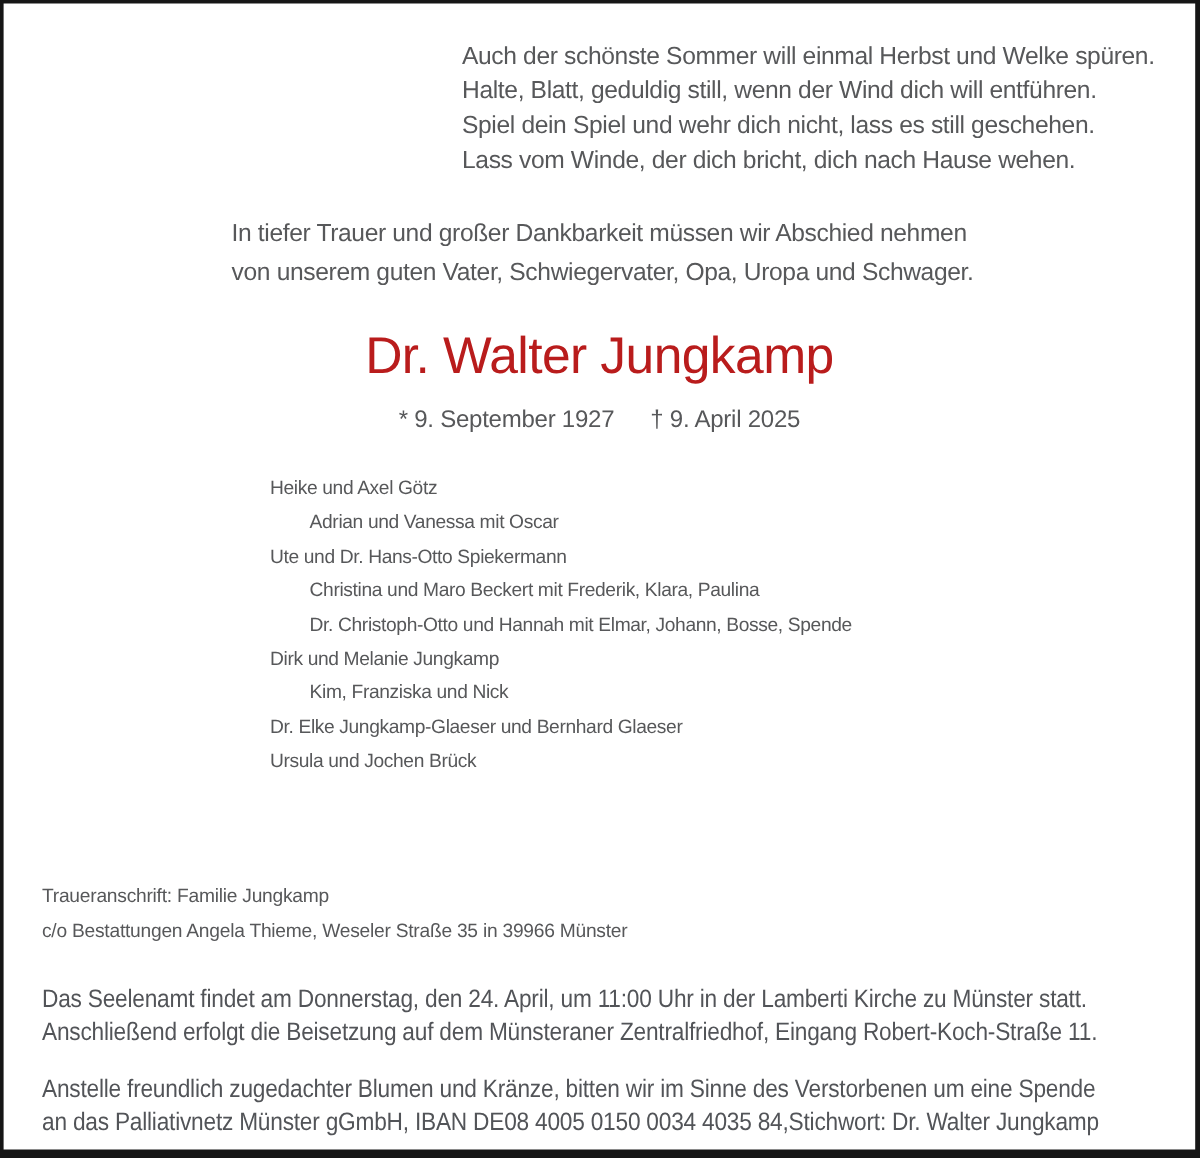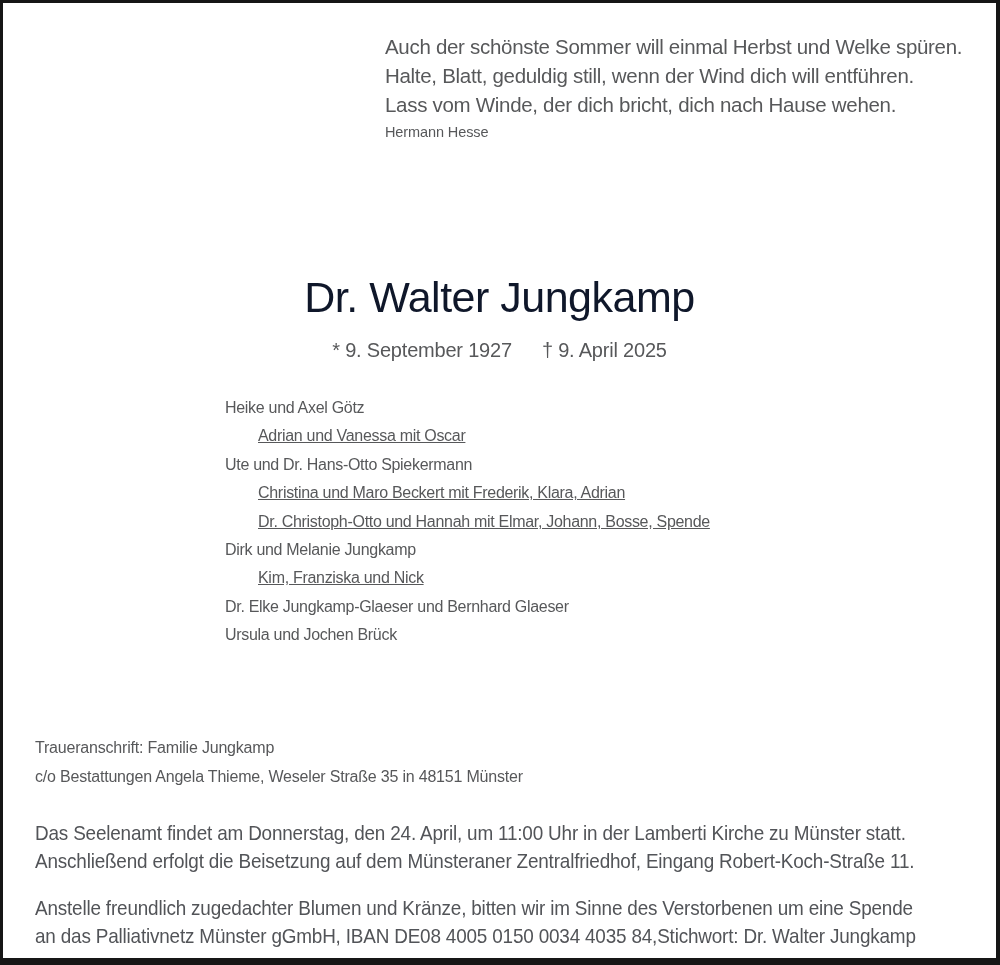--- a/index.html
+++ b/index.html
@@ -34,37 +34,37 @@
     left: 190px; top: 176px;
     font-size: 20.5px; line-height: 32px;
     letter-spacing: -0.3px;
   }
 
   .name-line {
     left: 0; top: 269px; width: 100%;
     text-align: center;
     font-size: 43px; line-height: 50px;
     letter-spacing: -0.5px;
-    color: #0f172a;
+    color: #b91c1c;
   }
 
   .dates-line {
     left: 0; top: 333px; width: 100%;
     text-align: center;
     font-size: 20px; line-height: 28px;
     letter-spacing: -0.2px;
   }
   .birth-date { margin-right: 30px; }
 
   .mourners {
     left: 222px; top: 391px;
     font-size: 16px; line-height: 28.4px;
     letter-spacing: -0.3px;
   }
-  .mourners .indent-1 { padding-left: 33px; text-decoration: underline; }
+  .mourners .indent-1 { padding-left: 33px; }
 
   .address {
     left: 32px; top: 731px;
     font-size: 16px; line-height: 28.5px;
     letter-spacing: -0.2px;
   }
 
   .condensed {
     font-size: 21px; line-height: 28.2px;
     transform: scaleX(0.9);
@@ -76,46 +76,50 @@
   .donation { left: 32px; top: 891px; }
 </style>
 </head>
 <body>
 
 <div class="page">
 
   <div class="block poem">
     <div>Auch der schönste Sommer will einmal Herbst und Welke spüren.</div>
     <div>Halte, Blatt, geduldig still, wenn der Wind dich will entführen.</div>
+    <div>Spiel dein Spiel und wehr dich nicht, lass es still geschehen.</div>
     <div>Lass vom Winde, der dich bricht, dich nach Hause wehen.</div>
-    <div class="poem-attribution">Hermann Hesse</div>
   </div>
 
+  <div class="block intro">
+    <div>In tiefer Trauer und großer Dankbarkeit müssen wir Abschied nehmen</div>
+    <div>von unserem guten Vater, Schwiegervater, Opa, Uropa und Schwager.</div>
+  </div>
 
   <div class="block name-line">Dr. Walter Jungkamp</div>
 
   <div class="block dates-line">
     <span class="birth-date">* 9. September 1927</span><span class="death-date">† 9. April 2025</span>
   </div>
 
   <div class="block mourners">
     <div>Heike und Axel Götz</div>
     <div class="indent-1">Adrian und Vanessa mit Oscar</div>
     <div>Ute und Dr. Hans-Otto Spiekermann</div>
-    <div class="indent-1">Christina und Maro Beckert mit Frederik, Klara, Adrian</div>
+    <div class="indent-1">Christina und Maro Beckert mit Frederik, Klara, Paulina</div>
     <div class="indent-1">Dr. Christoph-Otto und Hannah mit Elmar, Johann, Bosse, Spende</div>
     <div>Dirk und Melanie Jungkamp</div>
     <div class="indent-1">Kim, Franziska und Nick</div>
     <div>Dr. Elke Jungkamp-Glaeser und Bernhard Glaeser</div>
     <div>Ursula und Jochen Brück</div>
   </div>
 
   <div class="block address">
     <div>Traueranschrift: Familie Jungkamp</div>
-    <div>c/o Bestattungen Angela Thieme, Weseler Straße 35 in 48151 Münster</div>
+    <div>c/o Bestattungen Angela Thieme, Weseler Straße 35 in 39966 Münster</div>
   </div>
 
   <div class="block condensed service">
     <div>Das Seelenamt findet am Donnerstag, den 24. April, um 11:00 Uhr in der Lamberti Kirche zu Münster statt.</div>
     <div>Anschließend erfolgt die Beisetzung auf dem Münsteraner Zentralfriedhof, Eingang Robert-Koch-Straße 11.</div>
   </div>
 
   <div class="block condensed donation">
     <div>Anstelle freundlich zugedachter Blumen und Kränze, bitten wir im Sinne des Verstorbenen um eine Spende</div>
     <div>an das Palliativnetz Münster gGmbH, IBAN DE08 4005 0150 0034 4035 84,Stichwort: Dr. Walter Jungkamp</div>

